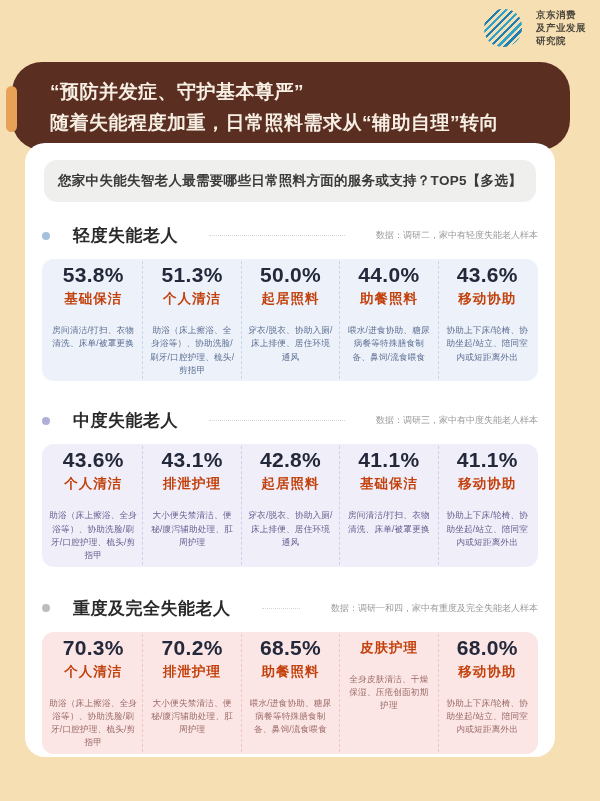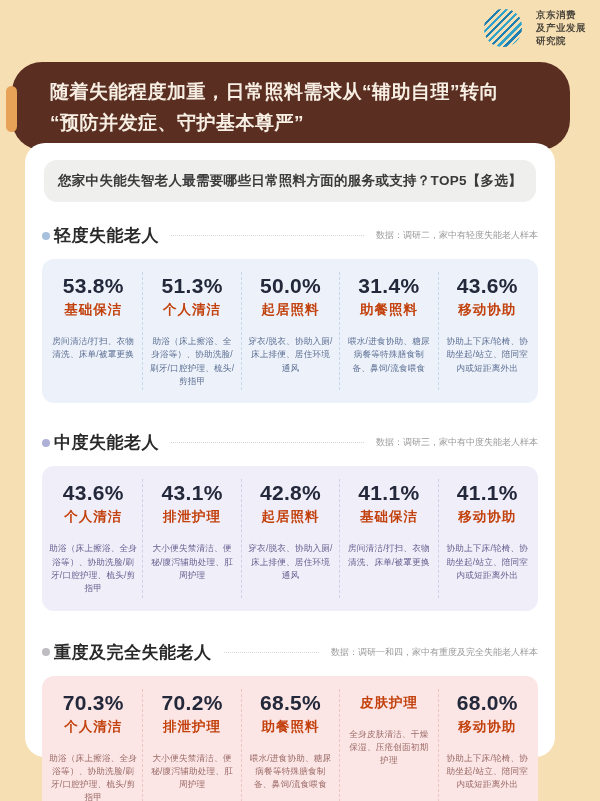--- a/index.html
+++ b/index.html
@@ -18,31 +18,31 @@
     background:#5B2E22; border-radius:30px; color:#F7EFE3; }
   .banner-text { padding:15px 20px 0 38px; font-size:19px; font-weight:bold; line-height:1.62; letter-spacing:.5px; }
   .accent-bar { position:absolute; left:-6px; top:24px; width:11px; height:46px; background:#E8A257; border-radius:6px; }
 
   
   .card { position:absolute; left:25px; top:143px; width:530px; height:614px; background:#FFFFFF; border-radius:20px; padding:0 17px; }
 
   .question-pill { margin:17px auto 0; width:492px; height:42px; background:#EFEFED; border-radius:13px;
     display:flex; align-items:center; justify-content:center; font-size:13.5px; font-weight:bold; color:#3A3A3A; letter-spacing:.3px; }
 
-  .sec-header { display:flex; align-items:center; gap:4px; margin-top:24px; }
+  .sec-header { display:flex; align-items:center; gap:23px; margin-top:24px; }
   .sec-header.mt1 { margin-top:22px; }
   .sec-header.mt2 { margin-top:28px; }
   .sec-header.mt3 { margin-top:30px; }
   .bullet { width:8px; height:8px; border-radius:50%; flex:0 0 auto; }
   .b1 { background:#A7C0DD; } .b2 { background:#AEB0D8; } .b3 { background:#BEBCC0; }
   .sec-title { font-size:17px; font-weight:bold; color:#292929; letter-spacing:.5px; white-space:nowrap; }
   .dotline { flex:1 1 auto; border-bottom:1.5px dotted #D6D6D6; margin:0 8px; height:1px; }
   .sec-note { font-size:9px; color:#9A9A9A; white-space:nowrap; }
 
-  .panel { margin-top:12px; min-height:115px; border-radius:12px; display:grid; grid-template-columns:repeat(5,1fr); padding:13px 2px; }
+  .panel { margin-top:12px; min-height:115px; border-radius:12px; display:grid; grid-template-columns:repeat(5,1fr); padding:2px 2px; }
   .p1 { background:#EDF2FA; } .p2 { background:#F0EEF9; } .p3 { background:#FBE6E5; }
   .cell { padding:2px 5px; text-align:center; }
   .p1 .cell + .cell { border-left:1px dashed #C8D6EC;text-align:center; }
   .p2 .cell + .cell { border-left:1px dashed #D2CEEA; }
   .p3 .cell + .cell { border-left:1px dashed #F0C6C4; }
   .pct { font-size:21px; font-weight:bold; color:#23283A; letter-spacing:.3px; }
   .cat { font-size:13.5px; font-weight:bold; color:#c2410c; margin-top:3px; letter-spacing:1px; }
   .desc { font-size:8.6px; line-height:1.55; margin-top:16px; letter-spacing:.2px; }
   .p1 .desc { color:#5D6F94; } .p2 .desc { color:#665F90; } .p3 .desc { color:#9B6A67; }
 </style>
@@ -56,22 +56,22 @@
     <div class="logo-text">
       <div>京东消费</div>
       <div>及产业发展</div>
       <div>研究院</div>
     </div>
   </div>
 
   <div class="banner">
     <div class="accent-bar"></div>
     <div class="banner-text">
+      <div>“预防并发症、守护基本尊严”</div>
       <div>随着失能程度加重，日常照料需求从“辅助自理”转向</div>
-      <div>“预防并发症、守护基本尊严”</div>
     </div>
   </div>
 
   <div class="card">
 
     <div class="question-pill">您家中失能失智老人最需要哪些日常照料方面的服务或支持？TOP5【多选】</div>
 
     <div class="sec-header mt1">
       <span class="bullet b1"></span>
       <span class="sec-title">轻度失能老人</span>
@@ -88,21 +88,21 @@
         <div class="pct">51.3%</div>
         <div class="cat">个人清洁</div>
         <div class="desc">助浴（床上擦浴、全身浴等）、协助洗脸/刷牙/口腔护理、梳头/剪指甲</div>
       </div>
       <div class="cell">
         <div class="pct">50.0%</div>
         <div class="cat">起居照料</div>
         <div class="desc">穿衣/脱衣、协助入厕/床上排便、居住环境通风</div>
       </div>
       <div class="cell">
-        <div class="pct">31.4%</div>
+        <div class="pct">44.0%</div>
         <div class="cat">助餐照料</div>
         <div class="desc">喂水/进食协助、糖尿病餐等特殊膳食制备、鼻饲/流食喂食</div>
       </div>
       <div class="cell">
         <div class="pct">43.6%</div>
         <div class="cat">移动协助</div>
         <div class="desc">协助上下床/轮椅、协助坐起/站立、陪同室内或短距离外出</div>
       </div>
     </div>
 

